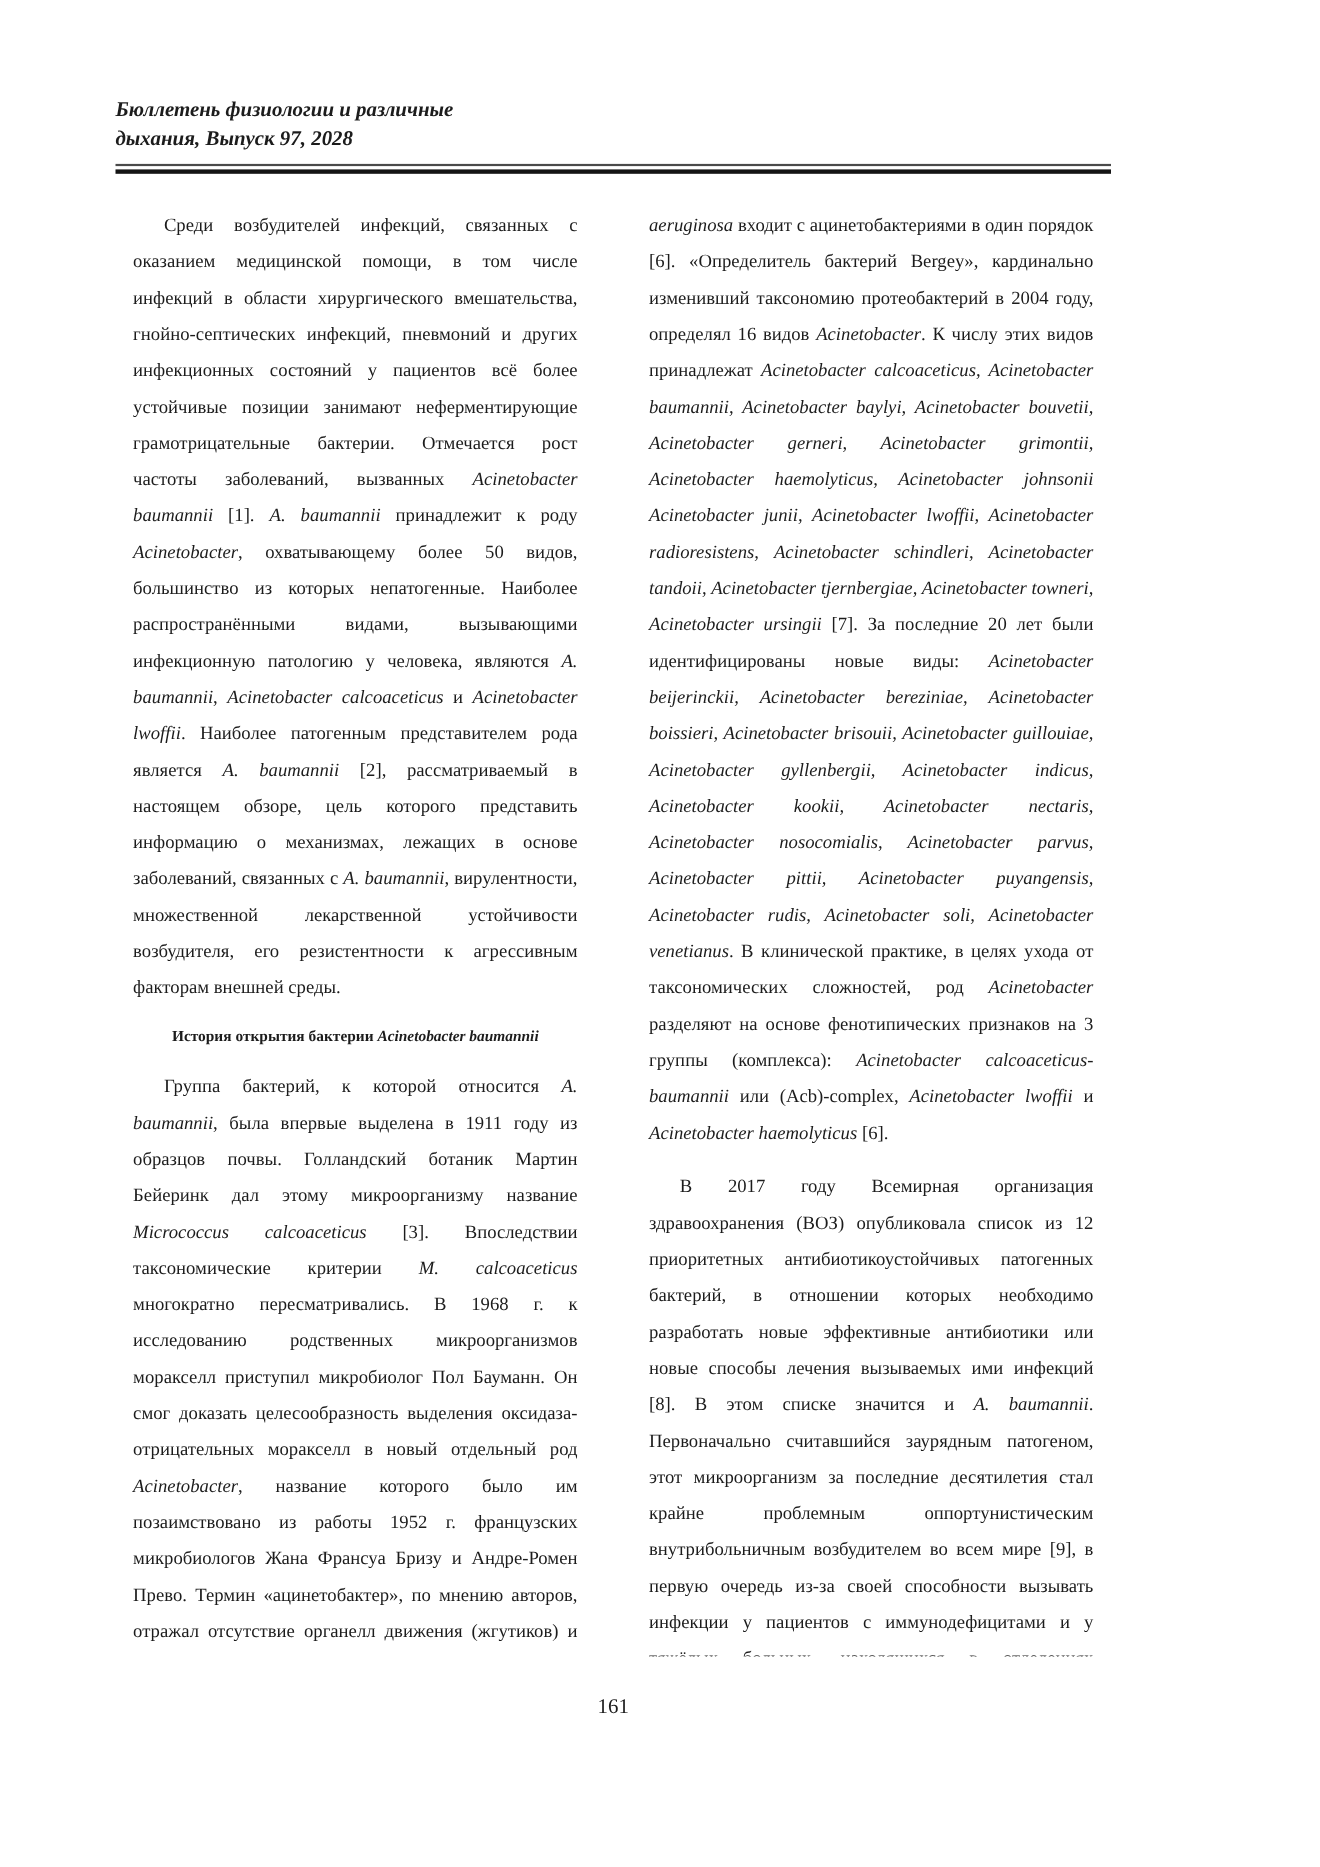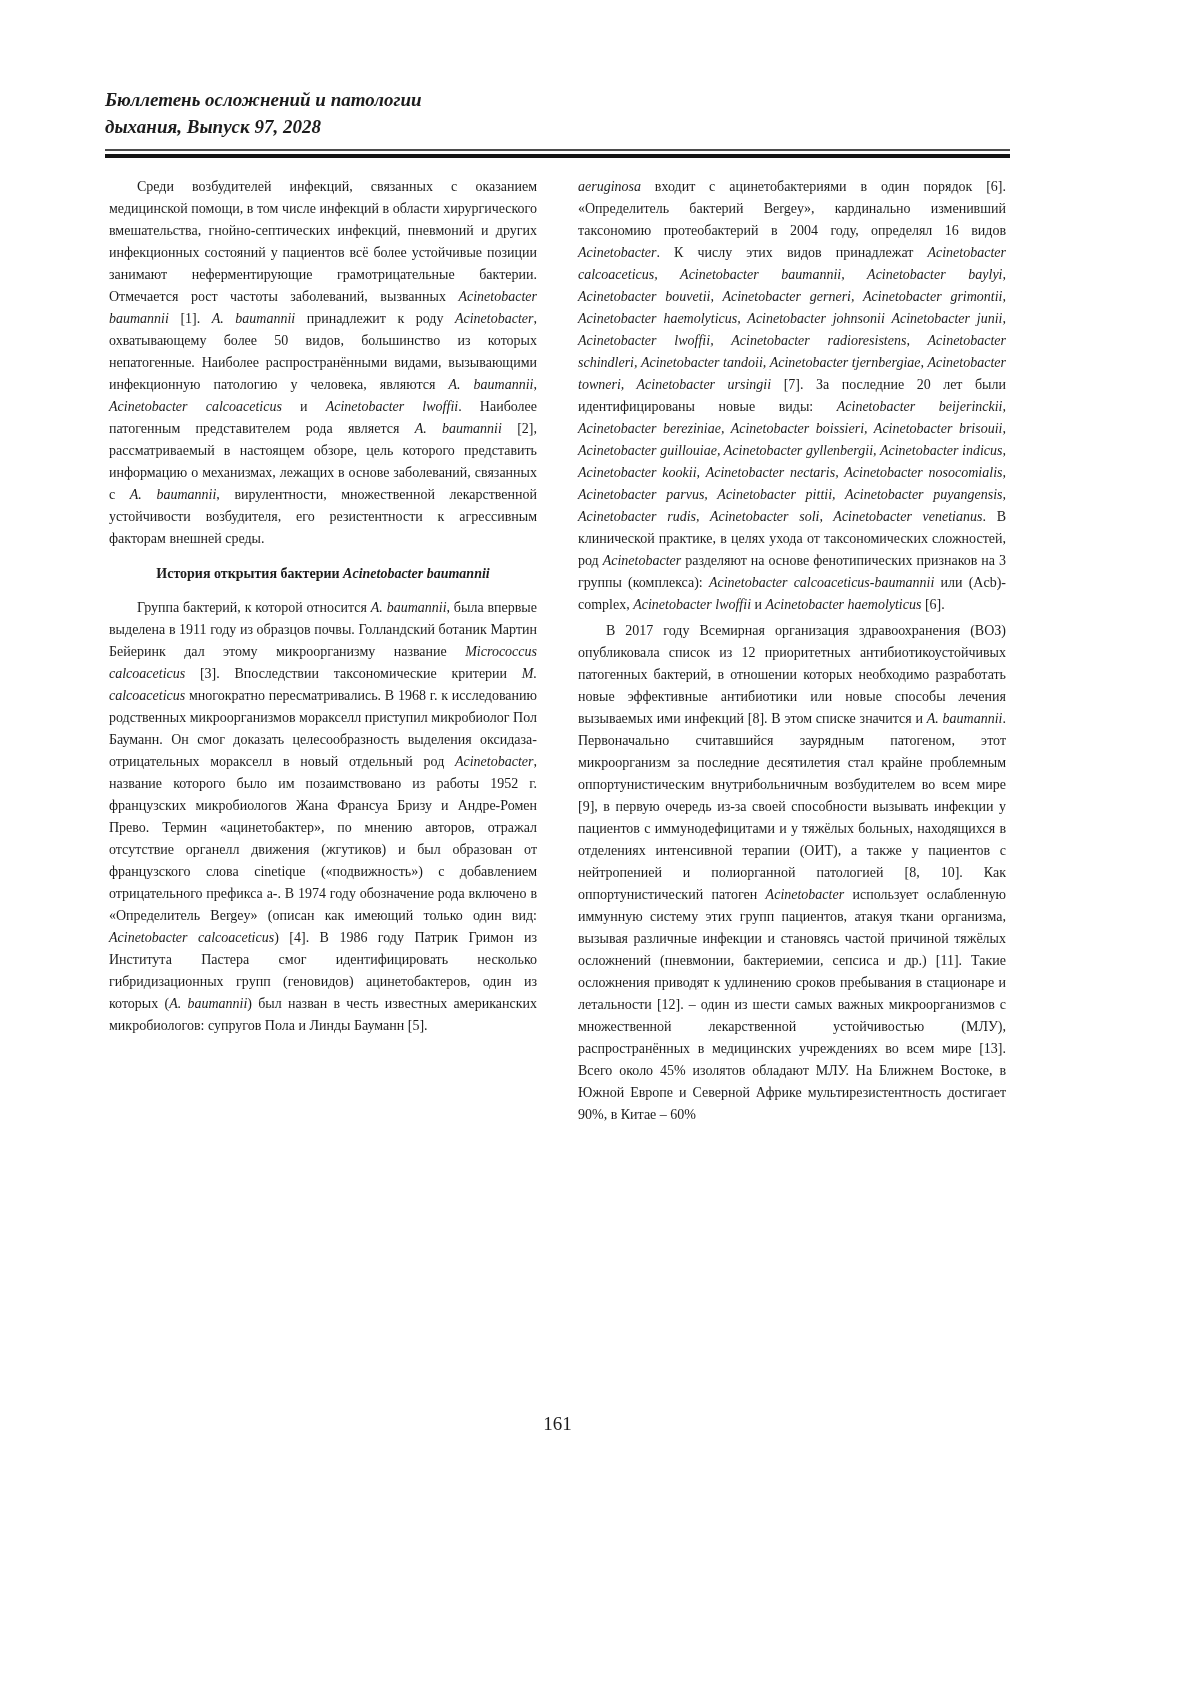--- a/index.html
+++ b/index.html
@@ -37,52 +37,52 @@
     gap: 33px;
   }
   .col {
     width: 436px;
     height: 1334px;
     overflow: hidden;
     text-align: justify;
     hyphens: auto;
   }
   .para {
-    margin: 4px;
+    margin: 16px;
     text-indent: 28px;
-    font-size: 14px;
-    line-height: 22px;
+    font-size: 17px;
+    line-height: 33px;
   }
   .para.no-indent { text-indent: 0; }
   .heading {
     margin: 11px 0 11px 0;
     font-size: 14px;
     line-height: 25.2px;
     font-weight: bold;
     text-align: center;
     text-indent: 0;
   }
   .page-footer {
     position: absolute;
-    top: 1412px;
+    top: 1540px;
     left: 105px;
     width: 905px;
     text-align: center;
     font-size: 19px;
     line-height: 24px;
   }
 </style>
 </head>
 <body>
 
 <div class="page">
 
   <div class="running-head">
     <div class="left">
-      <div>Бюллетень осложнений и патологии</div>
+      <div>Бюллетень физиологии и различные</div>
       <div>дыхания, Выпуск 97, 2028</div>
     </div>
   </div>
 
   <div class="header-rule"></div>
 
   <div class="columns">
     <div class="col">
         <p class="para">Среди возбудителей инфекций, связанных с оказанием медицинской помощи, в том числе инфекций в области хирургического вмешательства, гнойно-септических инфекций, пневмоний и других инфекционных состояний у пациентов всё более устойчивые позиции занимают неферментирующие грамотрицательные бактерии. Отмечается рост частоты заболеваний, вызванных <i>Acinetobacter baumannii</i> [1]. <i>A. baumannii</i> принадлежит к роду <i>Acinetobacter</i>, охватывающему более 50 видов, большинство из которых непатогенные. Наиболее распространёнными видами, вызывающими инфекционную патологию у человека, являются <i>A. baumannii</i>, <i>Acinetobacter calcoaceticus</i> и <i>Acinetobacter lwoffii</i>. Наиболее патогенным представителем рода является <i>A. baumannii</i> [2], рассматриваемый в настоящем обзоре, цель которого представить информацию о механизмах, лежащих в основе заболеваний, связанных с <i>A. baumannii</i>, вирулентности, множественной лекарственной устойчивости возбудителя, его резистентности к агрессивным факторам внешней среды.</p>
         <h2 class="heading">История открытия бактерии <i>Acinetobacter baumannii</i></h2>

